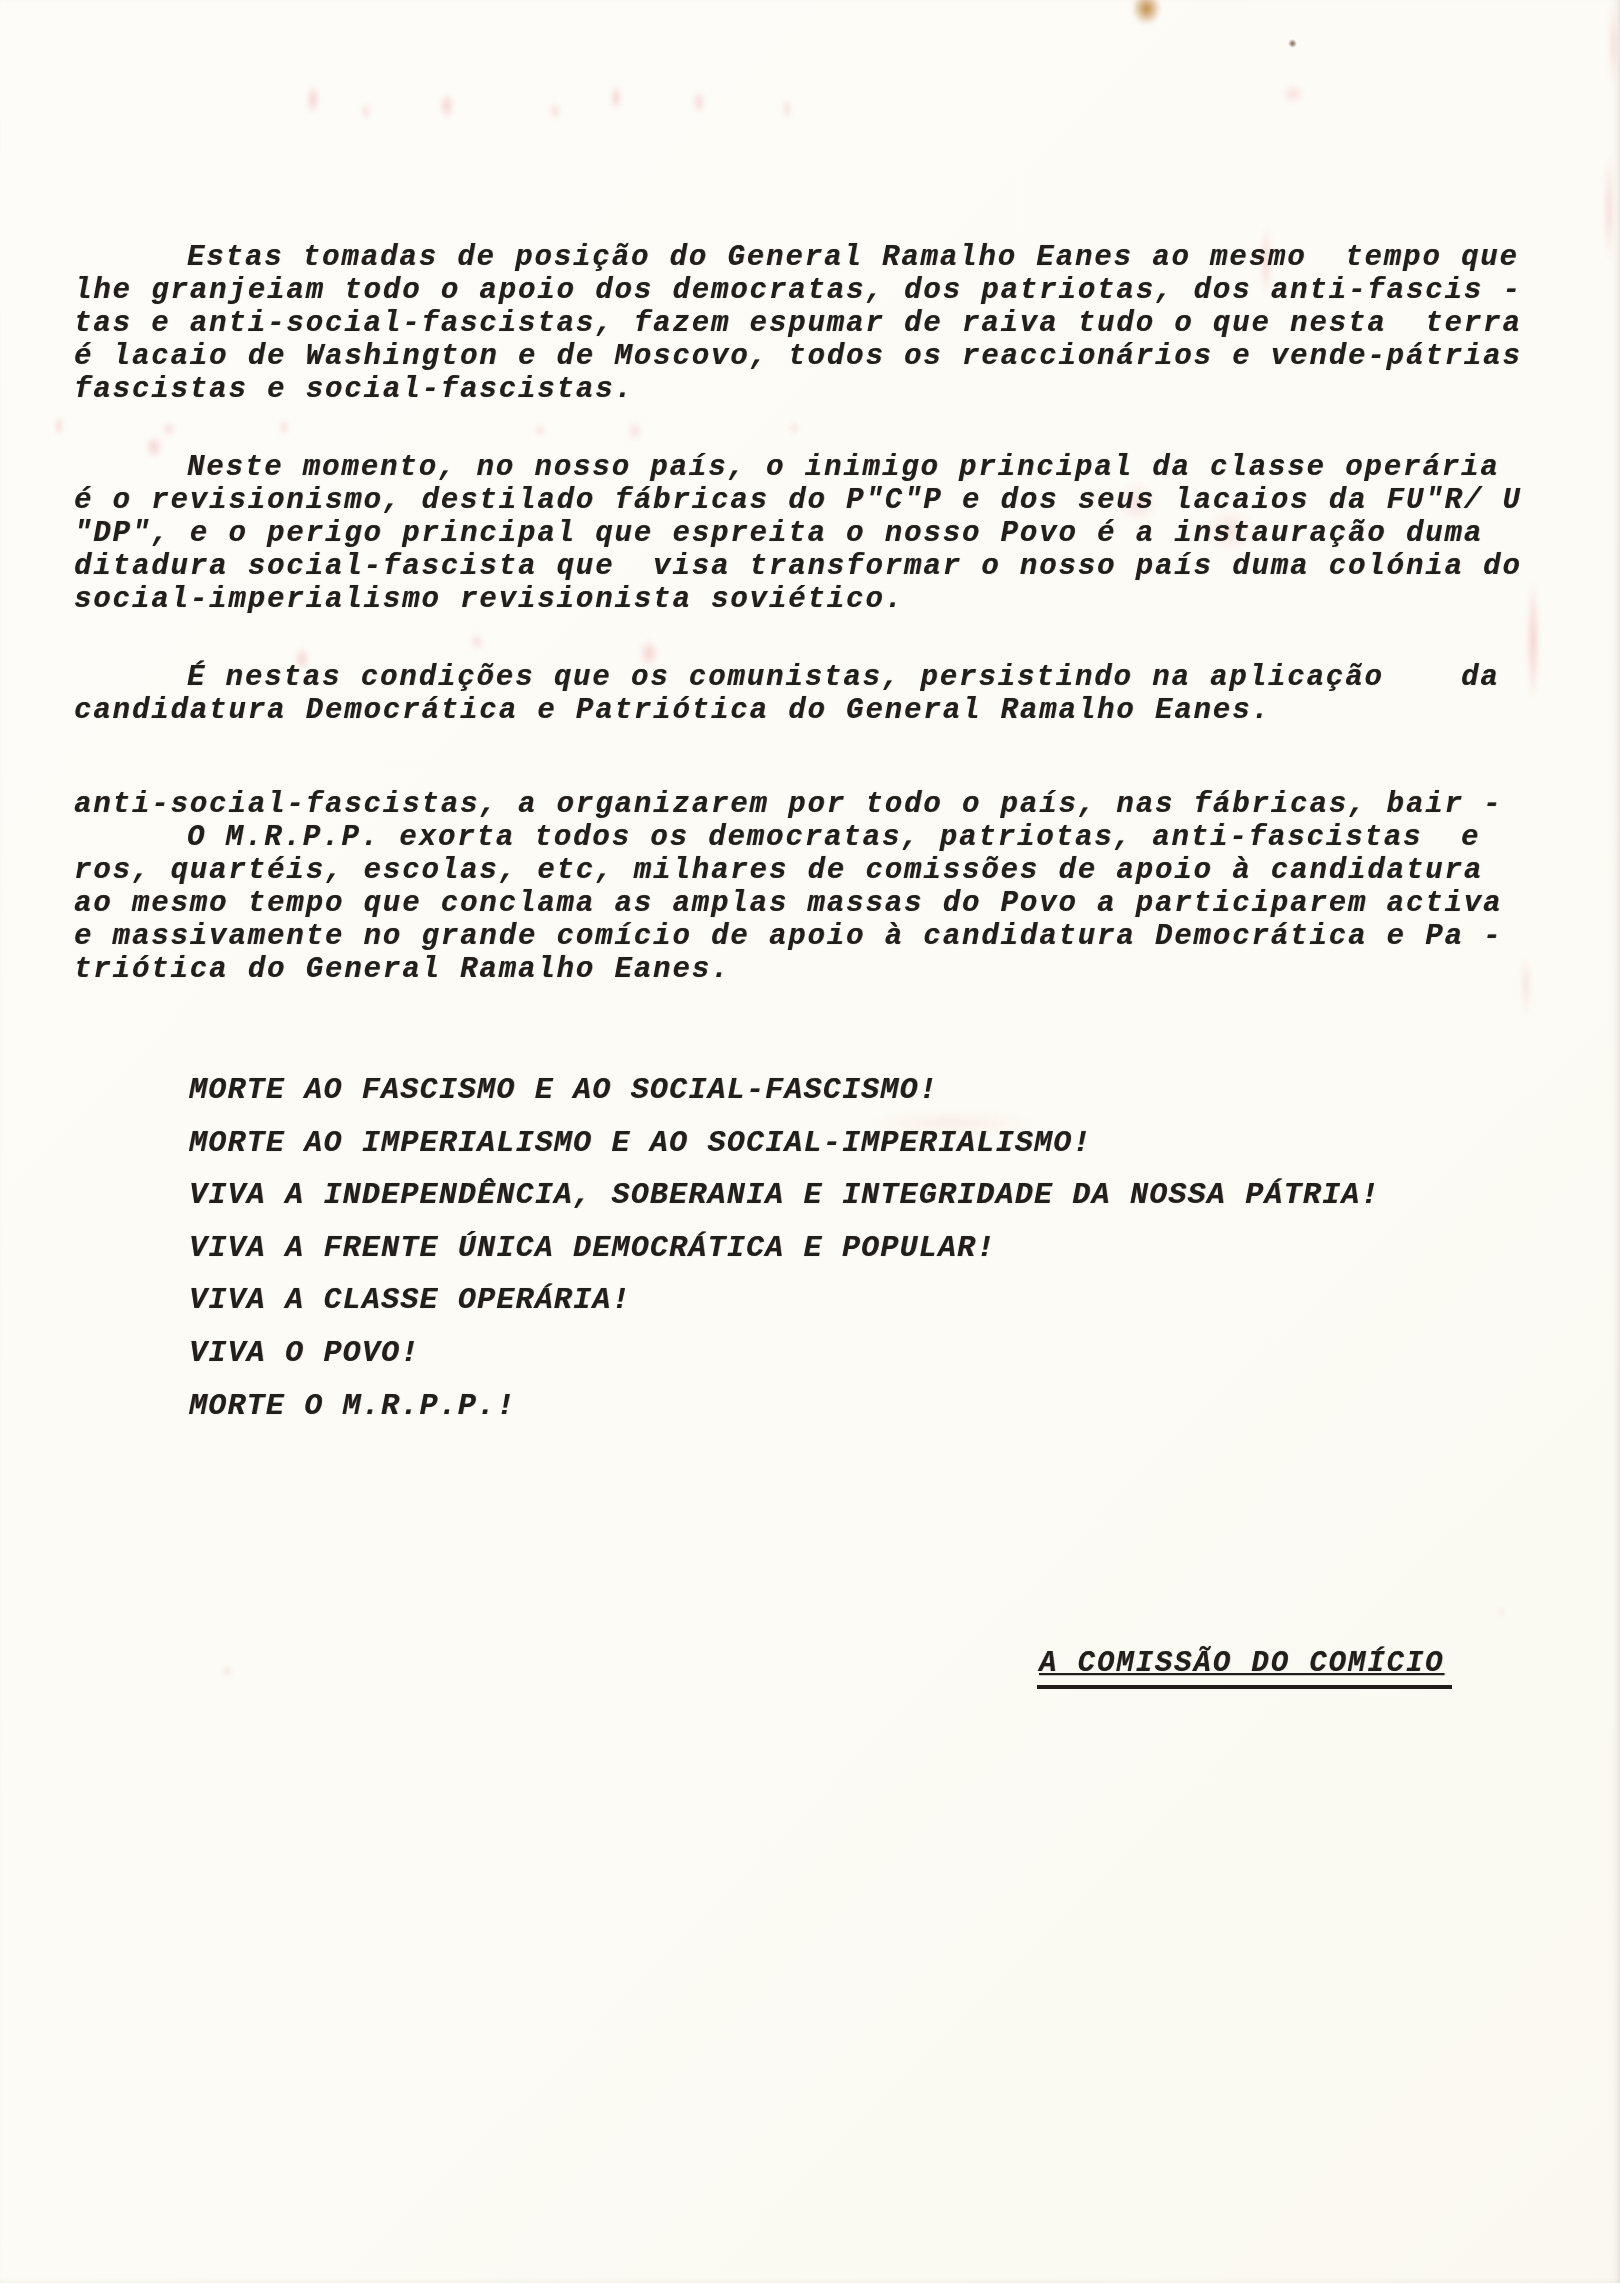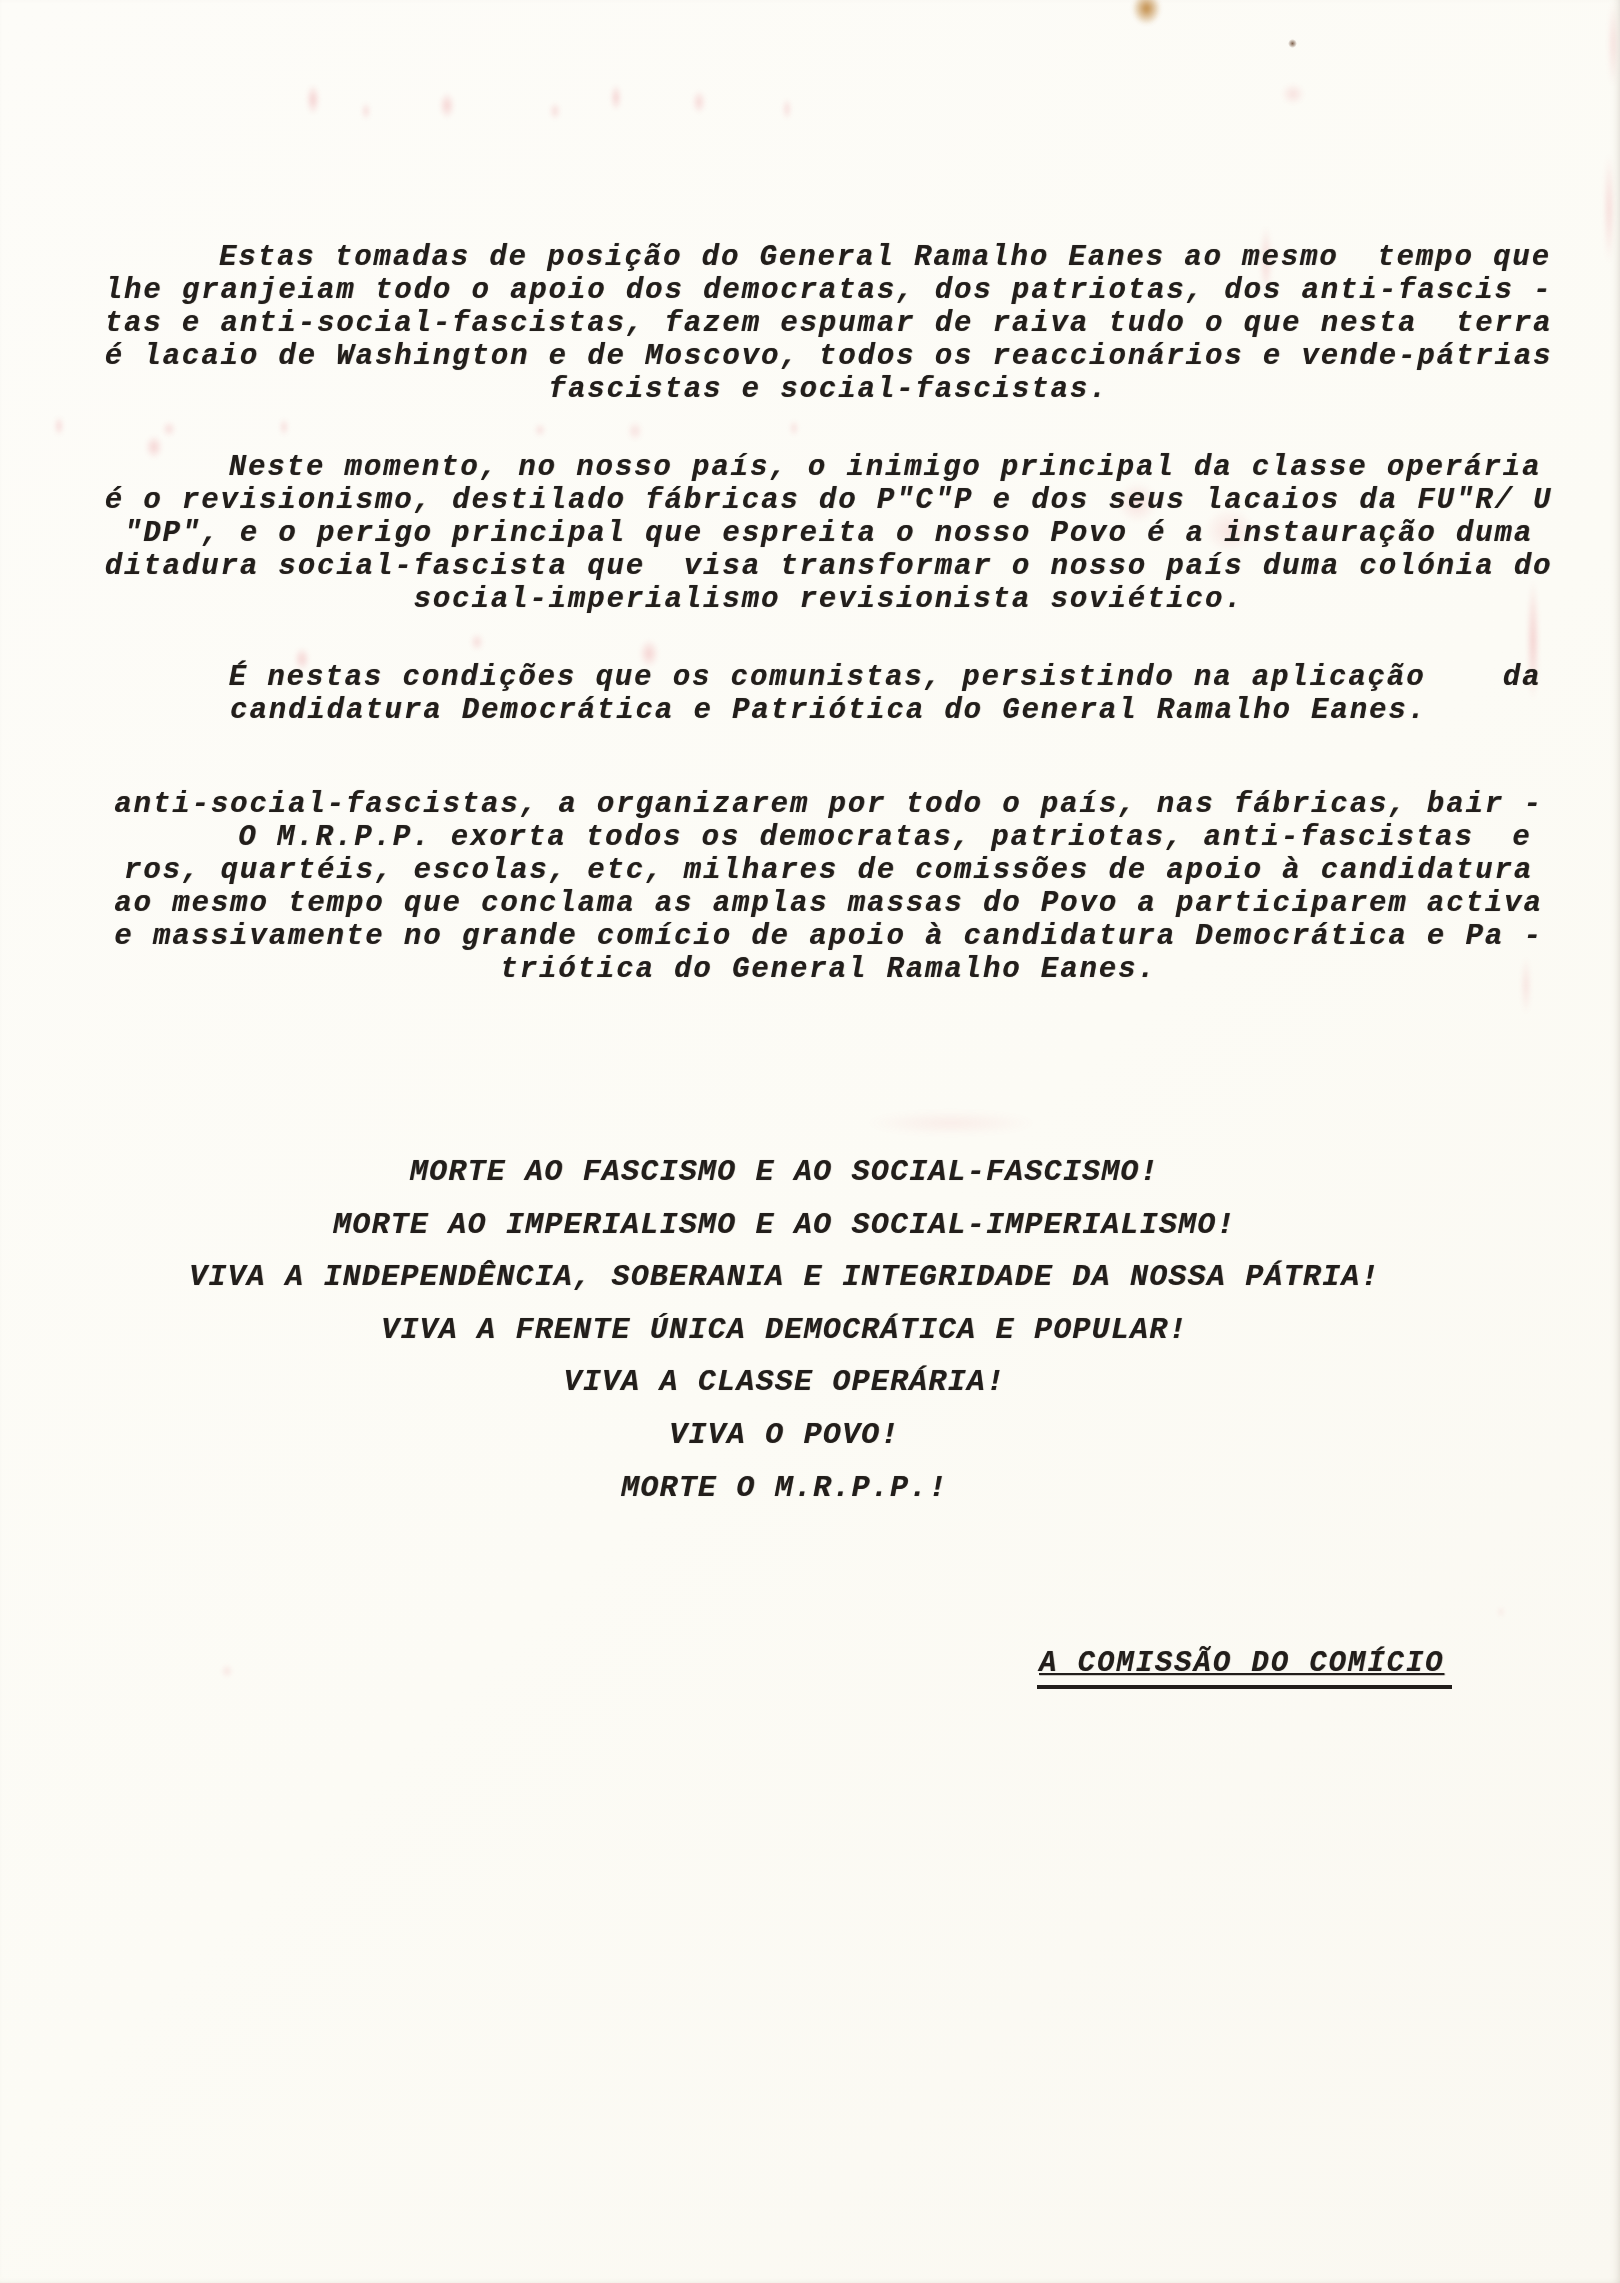--- a/index.html
+++ b/index.html
@@ -10,21 +10,20 @@
   .page {
     position: relative;
     width: 1620px;
     height: 2284px;
     background: linear-gradient(135deg, #fdfcf8 0%, #fcfbf5 55%, #faf8f1 100%);
     overflow: hidden;
     font-family: "Liberation Mono", "DejaVu Sans Mono", monospace;
     color: #221e1b;
     box-shadow: inset -6.9px 0 8.8px -5.9px rgba(125,105,85,0.22),
                 inset 0 -4.9px 7.8px -4.9px rgba(125,105,85,0.12);
-    text-align: center;
   }
   
   .doc-body {
     position: absolute;
     left: 74px;
     top: 241px;
     width: 1509px;
   }
   .para {
     margin: 0;
@@ -40,21 +39,21 @@
     font-style: italic;
     font-weight: 700;
     letter-spacing: 1.9px;
     text-shadow: 0.4px 0.4px 0.7px rgba(25,20,15,0.55);
   }
   .line.indent { padding-left: 113px; }
   
   .slogans {
     position: absolute;
     left: 189px;
-    top: 1156px;
+    top: 1074px;
   }
   .slogan {
     white-space: pre;
     font-size: 30px;
     line-height: 33px;
     margin-bottom: 19.6px;
     font-style: italic;
     font-weight: 700;
     letter-spacing: 1.2px;
     text-shadow: 0.4px 0.4px 0.7px rgba(25,20,15,0.55);

